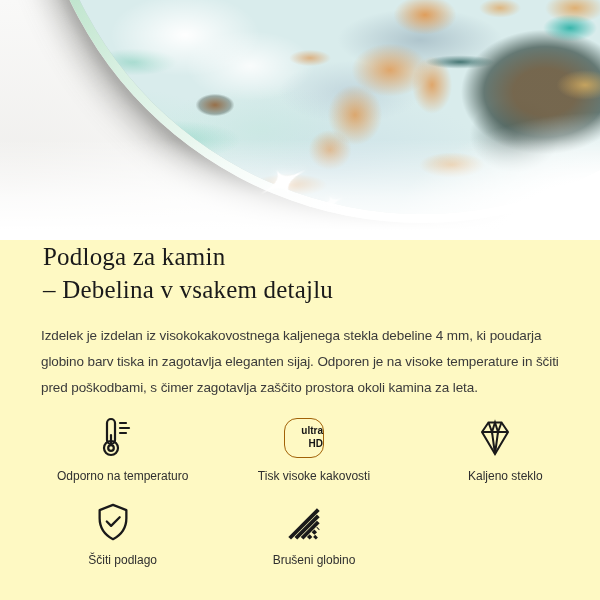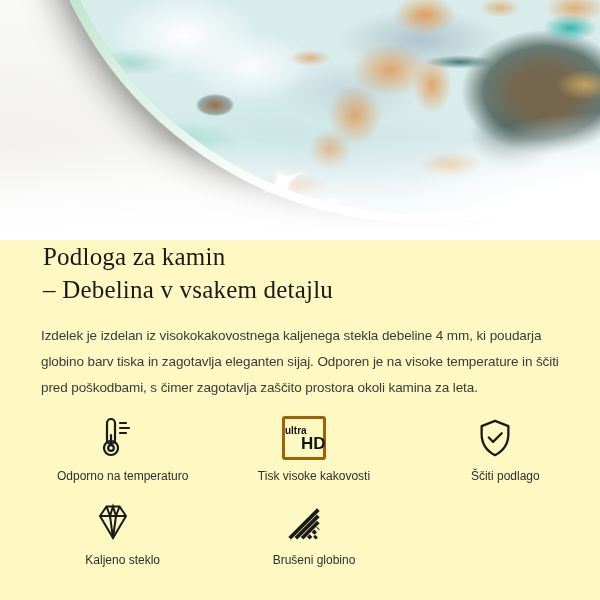--- a/index.html
+++ b/index.html
@@ -94,25 +94,25 @@
 
   
   .features{
     display:grid;grid-template-columns:repeat(3,1fr);row-gap:17px;
     margin:15px 9px 0 17px;
   }
   .feature{display:flex;flex-direction:column;align-items:center;}
   .icon-box{height:44px;display:flex;align-items:center;justify-content:center;}
   .feature .label{margin-top:9px;font-size:12px;color:#2f2f2f;margin-left:20px;}
   .uhd-box{
-    width:38px;height:38px;border:3px solid #a16207;border-radius:3px;
-    display:flex;flex-direction:column;align-items:flex-start;justify-content:center;color:#141414;
+    width:38px;height:38px;border:1px solid #a16207;border-radius:13px;
+    display:flex;flex-direction:column;align-items:flex-end;justify-content:center;color:#141414;
   }
   .uhd-top{font-size:10px;font-weight:700;line-height:11px;letter-spacing:0;}
-  .uhd-bottom{font-size:17px;font-weight:700;line-height:15px;letter-spacing:0;margin-left:16px;}
+  .uhd-bottom{font-size:10px;font-weight:700;line-height:15px;letter-spacing:0;margin-left:16px;}
   svg.glyph{stroke:#1a1a1a;fill:none;stroke-width:2.2;stroke-linecap:round;stroke-linejoin:round;}
 </style>
 </head>
 <body>
 
 <div class="page">
 
   <section class="hero">
     <div class="glass-edge"></div>
     <div class="glass-disc">
@@ -158,38 +158,38 @@
           <div class="uhd-box">
             <span class="uhd-top">ultra</span>
             <span class="uhd-bottom">HD</span>
           </div>
         </div>
         <div class="label">Tisk visoke kakovosti</div>
       </div>
 
       <div class="feature">
         <div class="icon-box">
-          <svg class="glyph" width="42" height="42" viewBox="0 0 44 44" style="stroke-width:2.4">
-            <path d="M22,4 L36,9.5 V18 C36,28.5 30.5,35.5 22,40 C13.5,35.5 8,28.5 8,18 V9.5 Z"></path>
-            <path d="M15.5,21.5 L20,26 L29,17"></path>
-          </svg>
-        </div>
-        <div class="label">Ščiti podlago</div>
-      </div>
-
-      <div class="feature">
-        <div class="icon-box">
           <svg class="glyph" width="44" height="44" viewBox="0 0 44 44" style="stroke-width:2;stroke-linecap:butt;stroke-linejoin:miter">
             <path d="M9,16 L15.5,6.5 H28.5 L35,16 L22,38 Z"></path>
             <path d="M9,16 H35"></path>
             <path d="M15.5,6.5 L19,16 L22,6.5 L25,16 L28.5,6.5"></path>
             <path d="M19,16 L22,38 M25,16 L22,38"></path>
           </svg>
         </div>
         <div class="label">Kaljeno steklo</div>
+      </div>
+
+      <div class="feature">
+        <div class="icon-box">
+          <svg class="glyph" width="42" height="42" viewBox="0 0 44 44" style="stroke-width:2.4">
+            <path d="M22,4 L36,9.5 V18 C36,28.5 30.5,35.5 22,40 C13.5,35.5 8,28.5 8,18 V9.5 Z"></path>
+            <path d="M15.5,21.5 L20,26 L29,17"></path>
+          </svg>
+        </div>
+        <div class="label">Ščiti podlago</div>
       </div>
 
       <div class="feature">
         <div class="icon-box">
           <svg class="glyph" width="42" height="42" viewBox="0 0 44 44" style="stroke-width:4;stroke-linecap:butt">
             <path d="M7,39 L37,9"></path>
             <path d="M13.5,39 L37,15.5"></path>
             <path d="M20,39 L37,22"></path>
             <path d="M26.5,39 L37,28.5" stroke-dasharray="4 3"></path>
             <path d="M33,39 L37,35" stroke-dasharray="3 3"></path>

